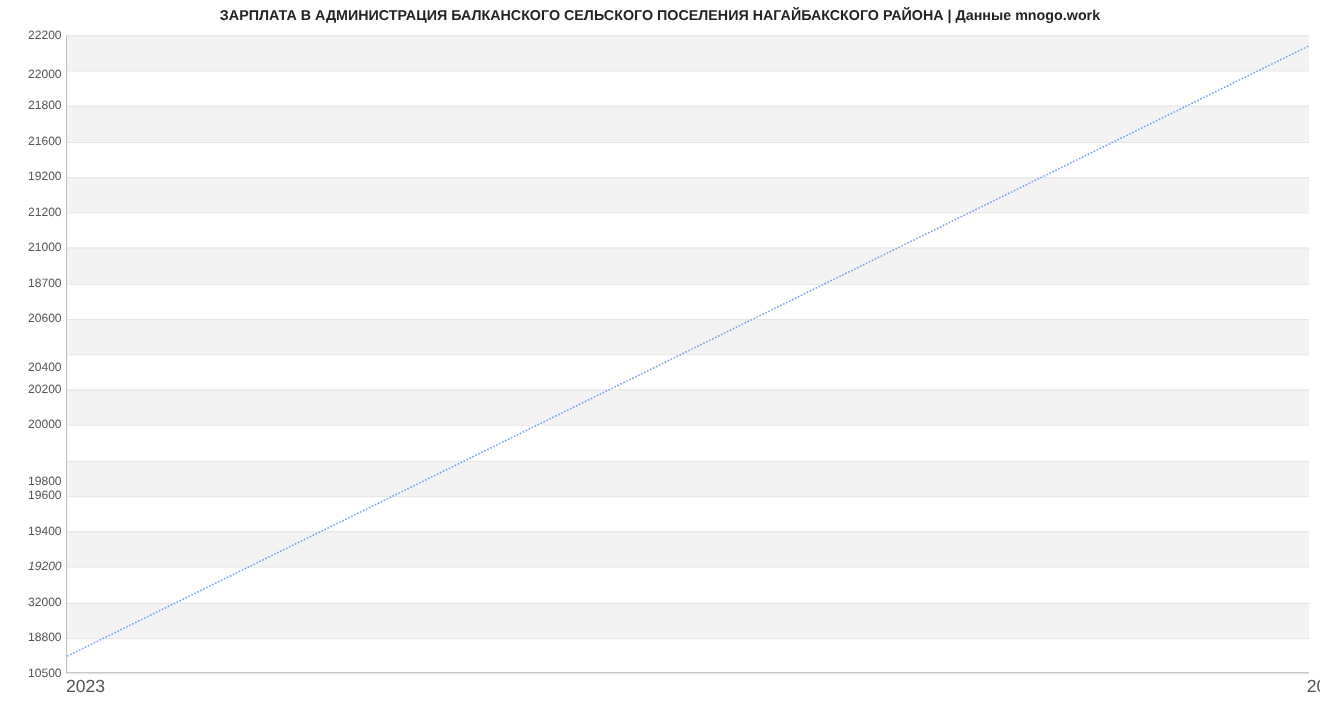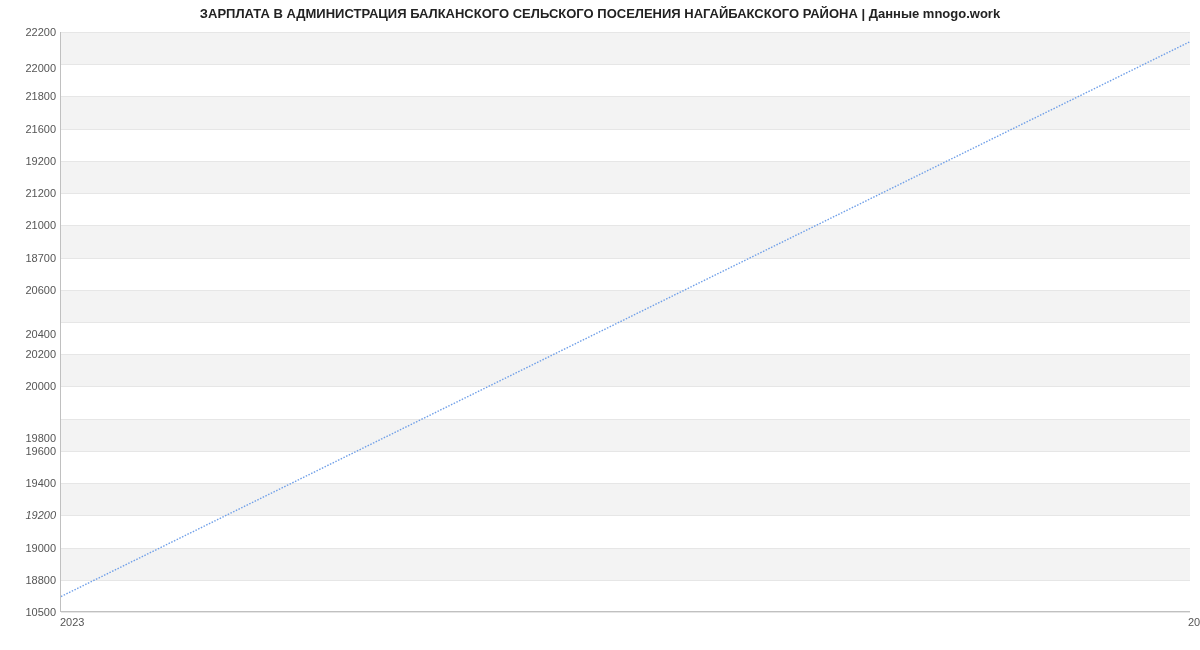--- a/index.html
+++ b/index.html
@@ -55,21 +55,21 @@
     right: 1144px;
     width: 50px;
     text-align: right;
     font-size: 11px;
     color: #555555;
     transform: translateY(-50%);
   }
   .xlab {
     position: absolute;
     top: 616px;
-    font-size: 11px;
+    font-size: 16px;
     color: #555555;
   }
   svg.line {
     position: absolute;
     left: 0;
     top: 0;
     width: 100%;
     height: 100%;
   }
 </style>
@@ -107,21 +107,21 @@
       <div class="grid" style="top: 96.6667px;"></div>
       <div class="grid" style="top: 64.4444px;"></div>
       <div class="grid" style="top: 32.2222px;"></div>
       <div class="grid" style="top: 0px;"></div>
       <svg class="line" id="linesvg" viewBox="0 0 1130 580" preserveAspectRatio="none">
       <line id="series-line" x1="0" y1="565.5" x2="1130" y2="9.666666666666742" stroke="#6f9fe8" stroke-width="1.4" stroke-dasharray="1.5 1.5"></line>
     </svg>
   </div>
 <div class="ylab" style="top: 612px;">10500</div>
     <div class="ylab" style="top: 579.778px;">18800</div>
-    <div class="ylab" style="top: 547.556px;">19000</div>
+    <div class="ylab" style="top: 547.556px;">32000</div>
     <div class="ylab" style="top: 515.333px; font-style: italic;">19200</div>
     <div class="ylab" style="top: 483.111px;">19400</div>
     <div class="ylab" style="top: 450.889px;">19600</div>
     <div class="ylab" style="top: 438px;">19800</div>
     <div class="ylab" style="top: 386.444px;">20000</div>
     <div class="ylab" style="top: 354.222px;">20200</div>
     <div class="ylab" style="top: 322px; margin-top: 12px;">20400</div>
     <div class="ylab" style="top: 289.778px;">20600</div>
     <div class="ylab" style="top: 257.556px;">18700</div>
     <div class="ylab" style="top: 225.333px;">21000</div>

